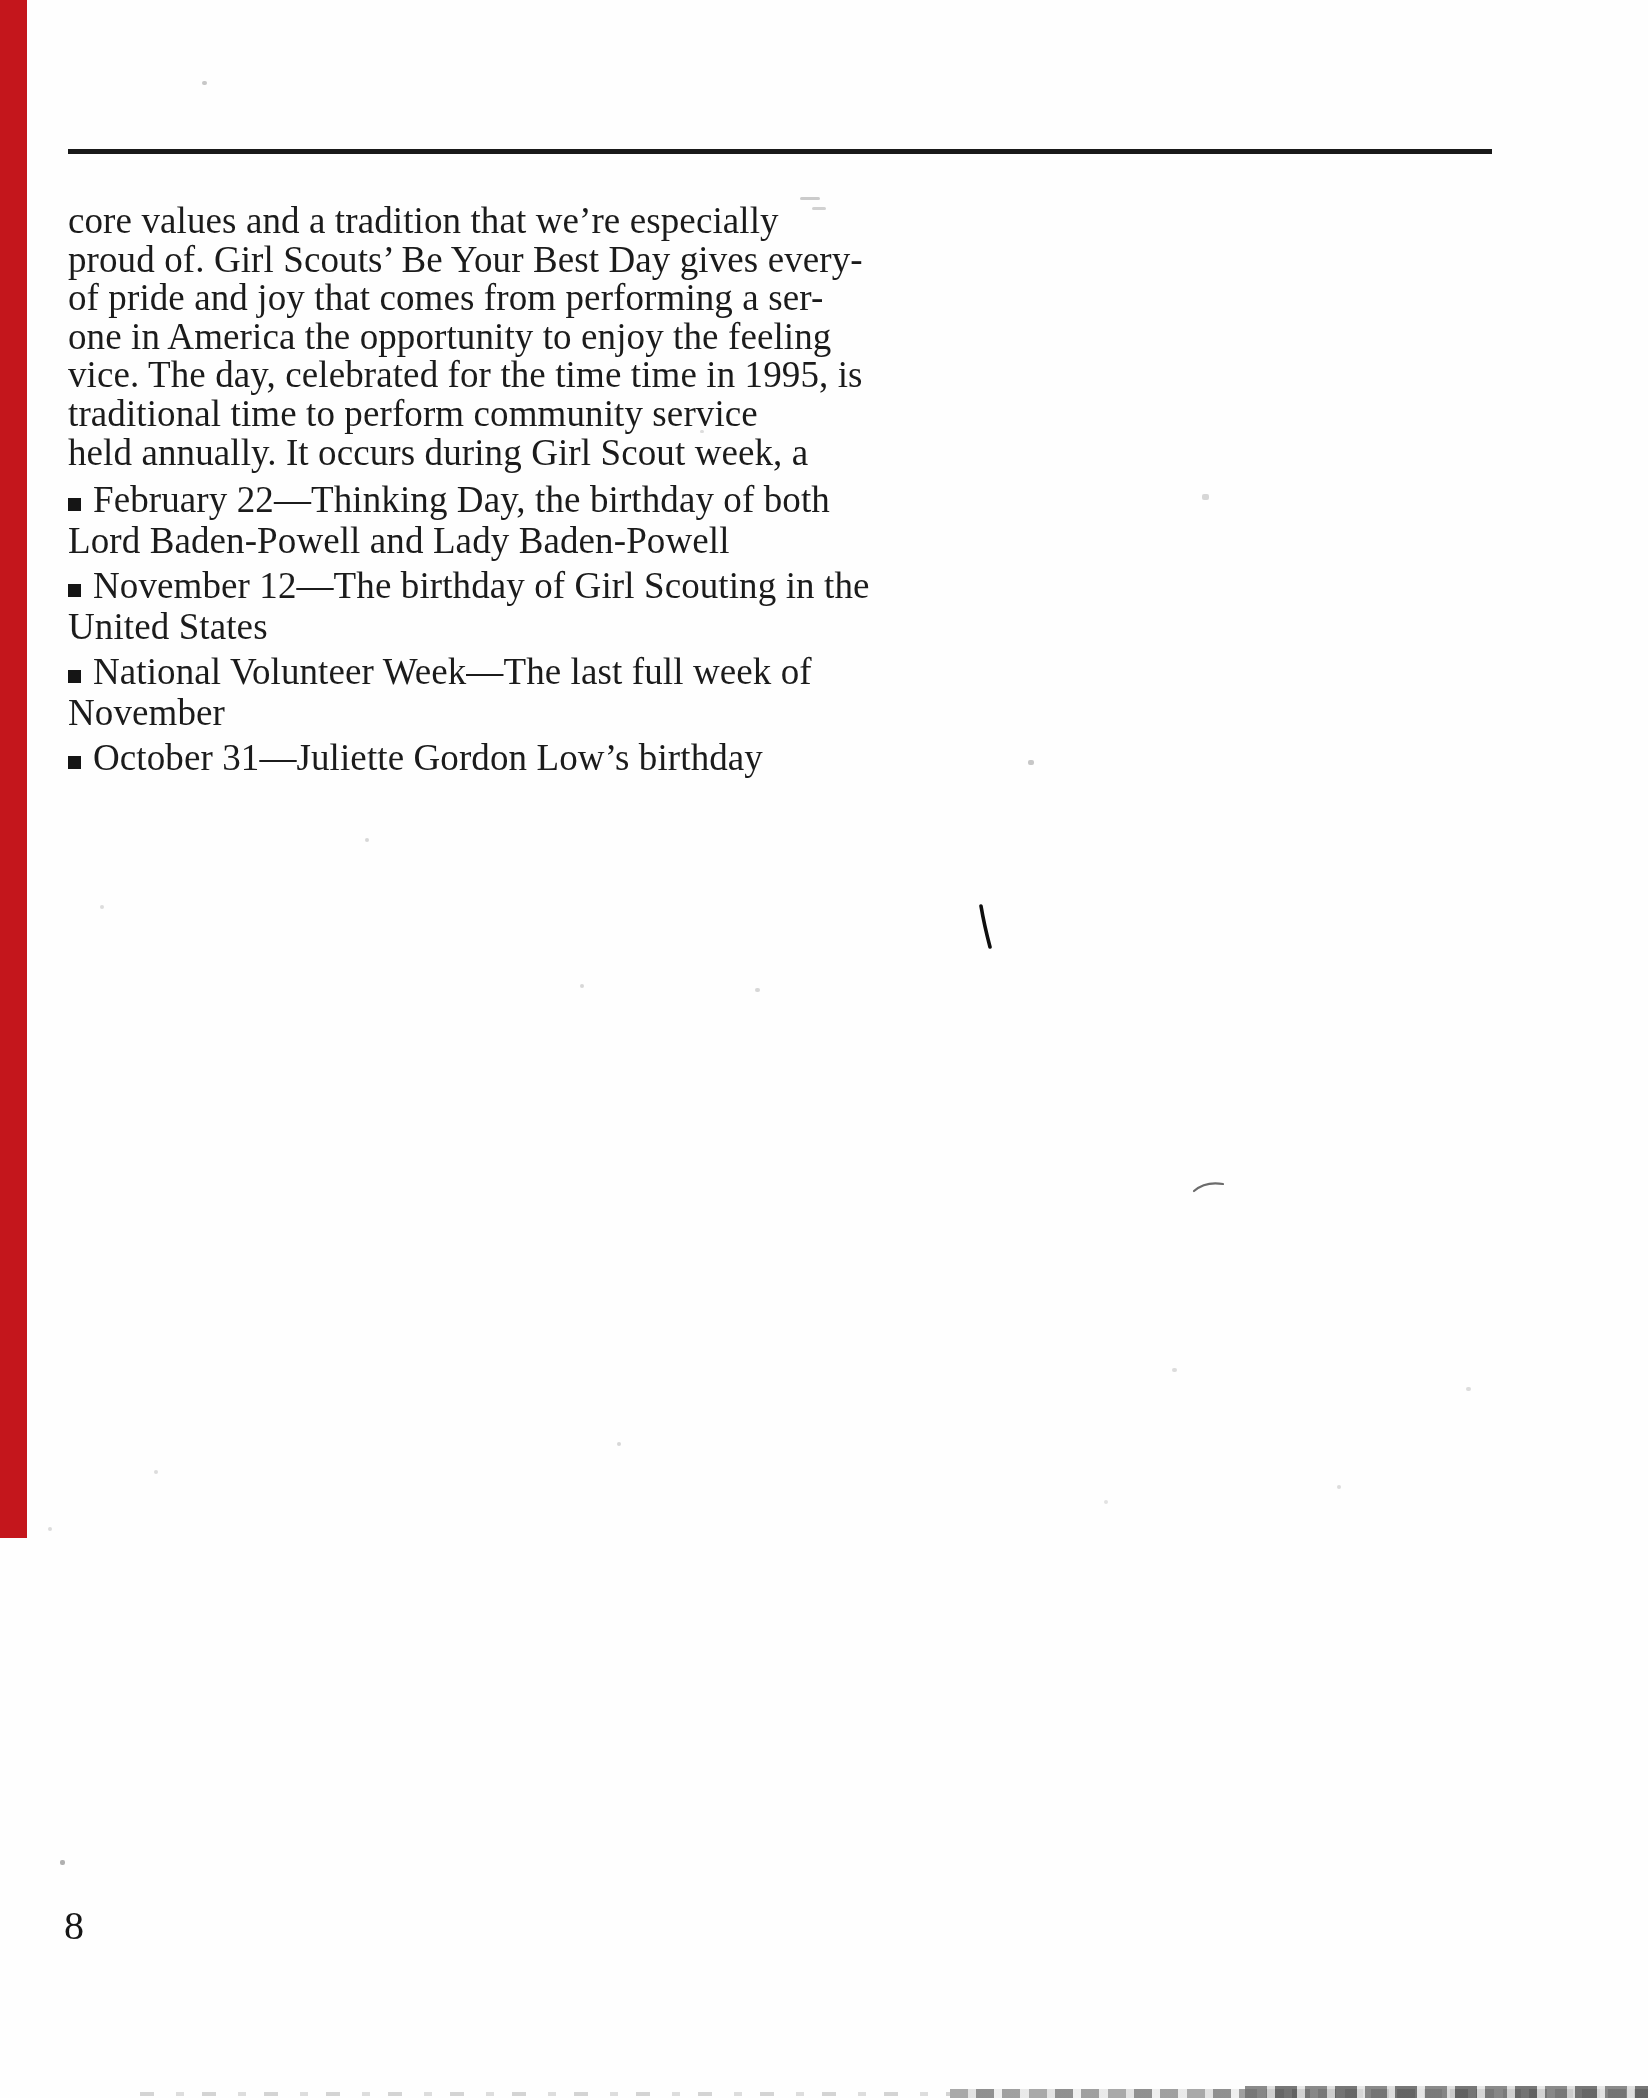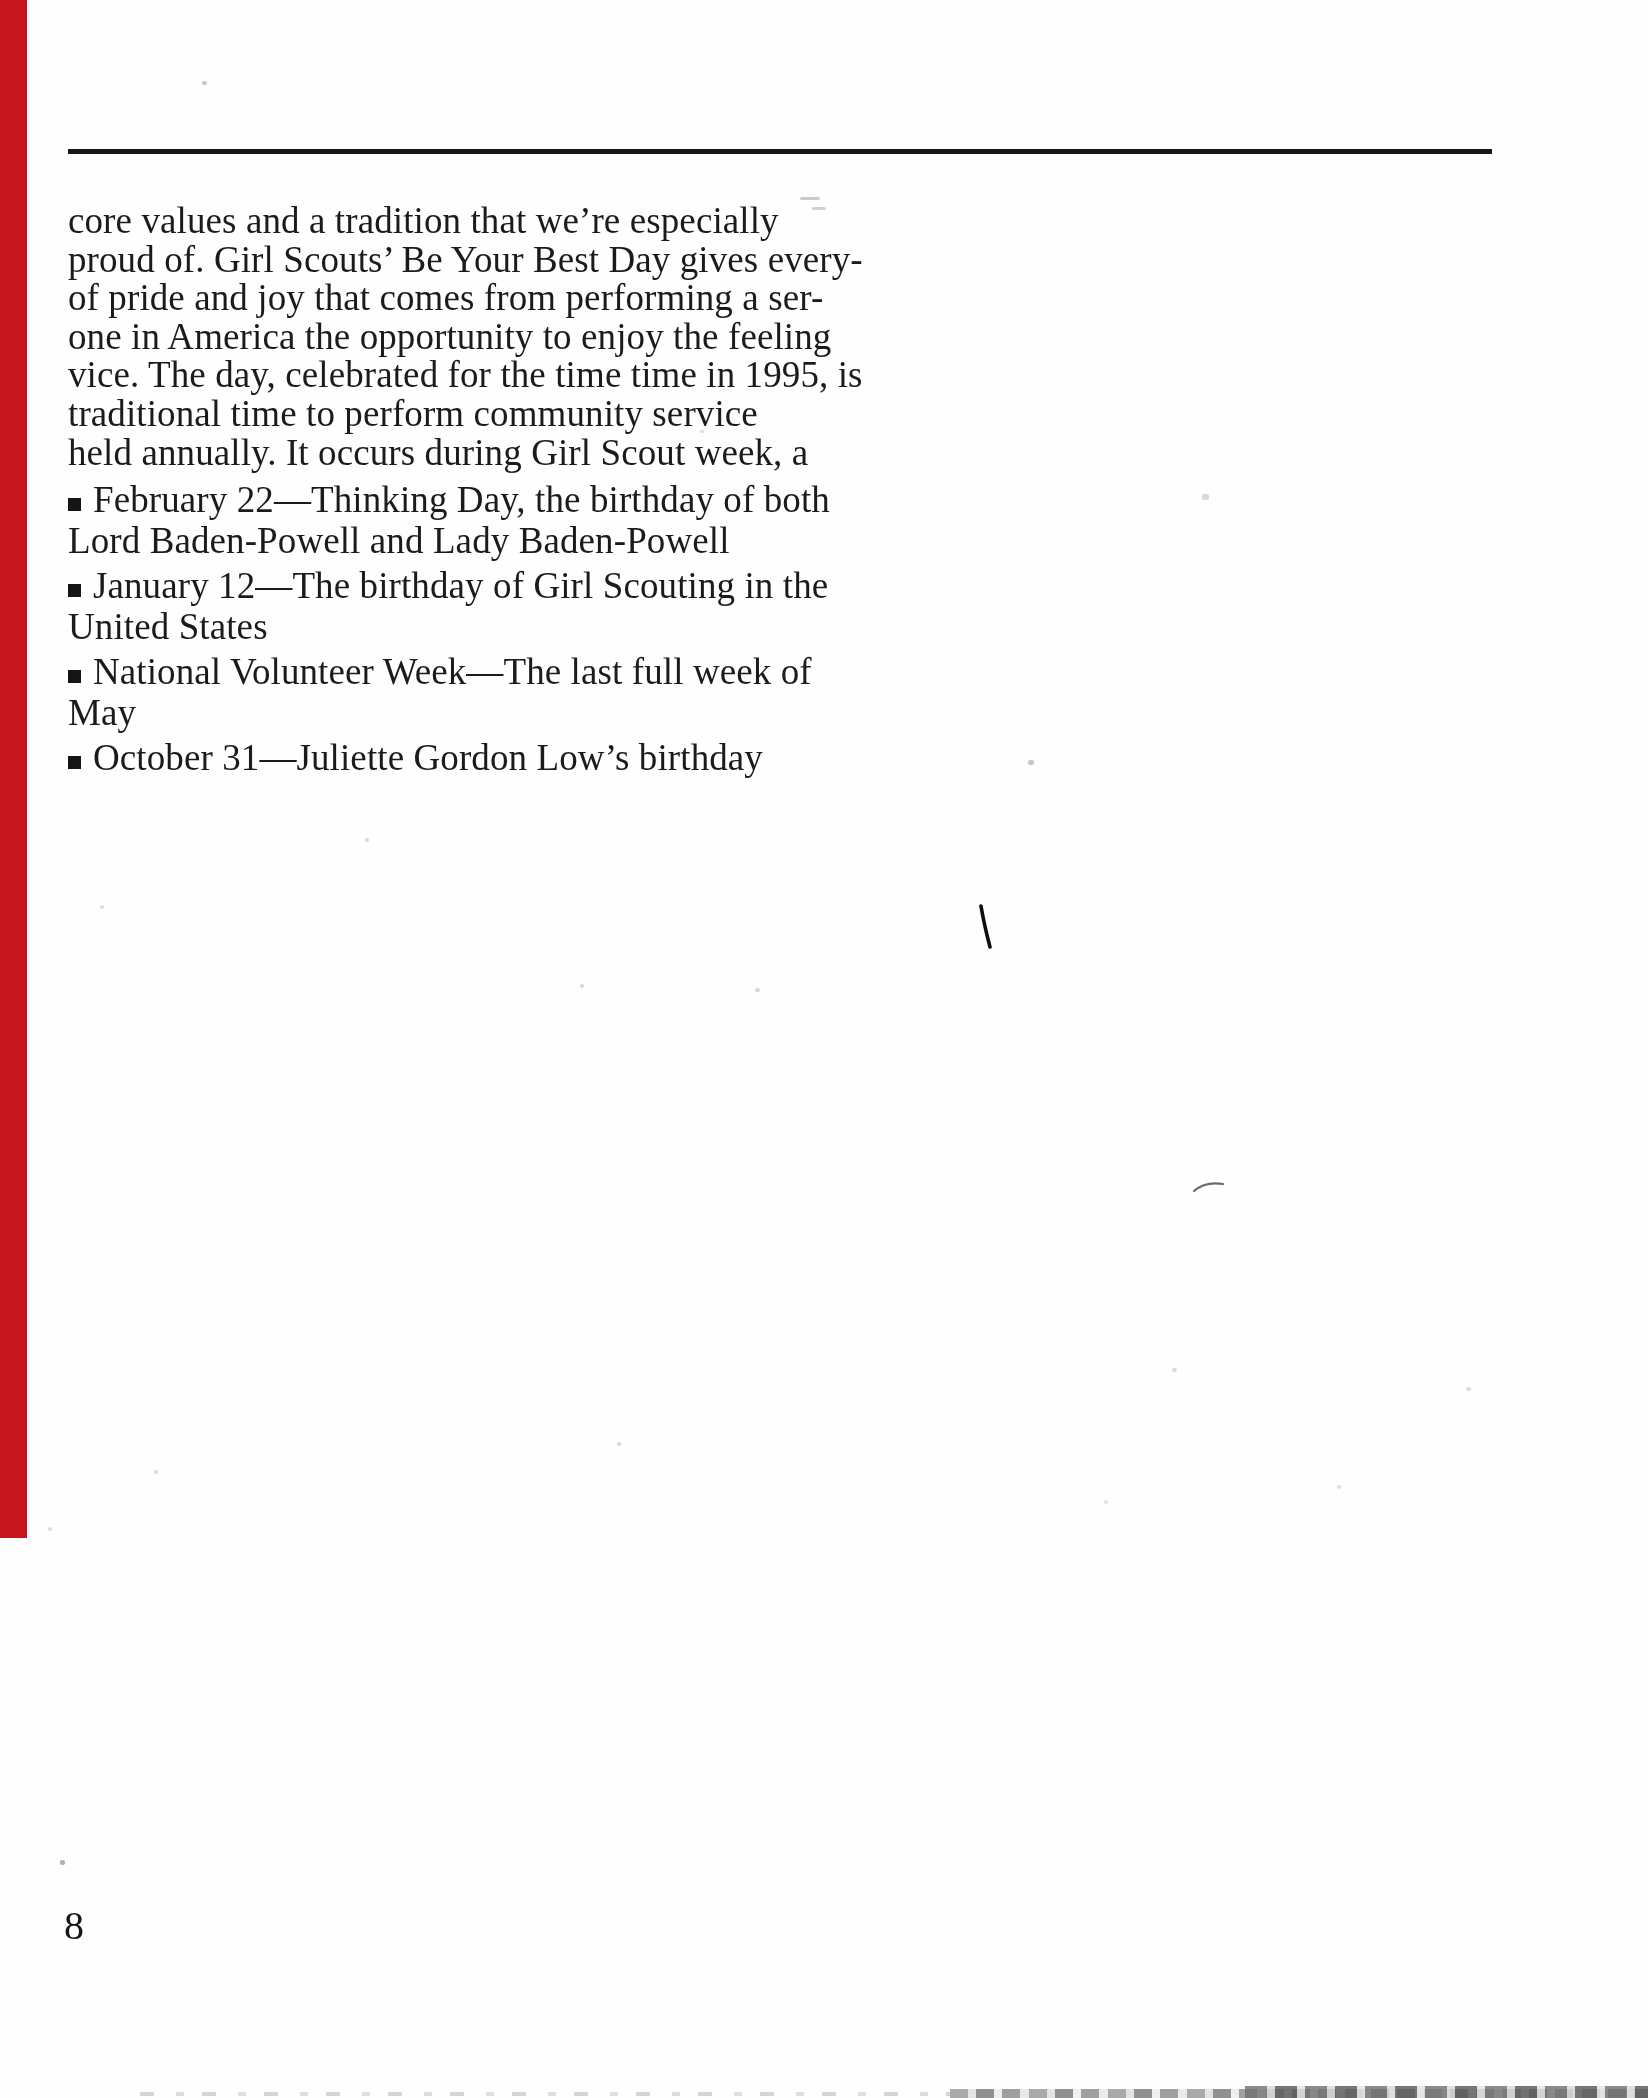--- a/index.html
+++ b/index.html
@@ -73,26 +73,26 @@
     <div class="pline">vice. The day, celebrated for the time time in 1995, is</div>
     <div class="pline">traditional time to perform community service</div>
     <div class="pline">held annually. It occurs during Girl Scout week, a</div>
 
     <div class="bullets">
       <div class="bitem">
         <div class="bline"><span class="sq"></span><span>February 22—Thinking Day, the birthday of both</span></div>
         <div class="bline">Lord Baden-Powell and Lady Baden-Powell</div>
       </div>
       <div class="bitem">
-        <div class="bline"><span class="sq"></span><span>January 12—The birthday of Girl Scouting in the</span></div>
+        <div class="bline"><span class="sq"></span><span>November 12—The birthday of Girl Scouting in the</span></div>
         <div class="bline">United States</div>
       </div>
       <div class="bitem">
         <div class="bline"><span class="sq"></span><span>National Volunteer Week—The last full week of</span></div>
-        <div class="bline">May</div>
+        <div class="bline">November</div>
       </div>
       <div class="bitem">
         <div class="bline"><span class="sq"></span><span>October 31—Juliette Gordon Low’s birthday</span></div>
       </div>
     </div>
   </div>
 
   <svg class="pen" style="left:976px;top:904px;" width="18" height="46" viewBox="0 0 18 46">
     <path d="M5 2 C 7 14, 9 24, 14 43" fill="none" stroke="#0e0e0e" stroke-width="3.6" stroke-linecap="round"></path>
   </svg>

